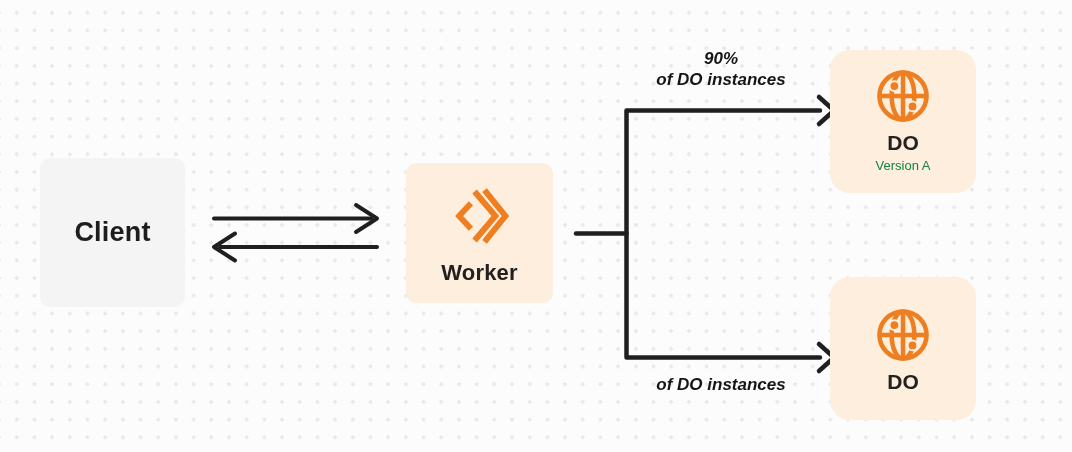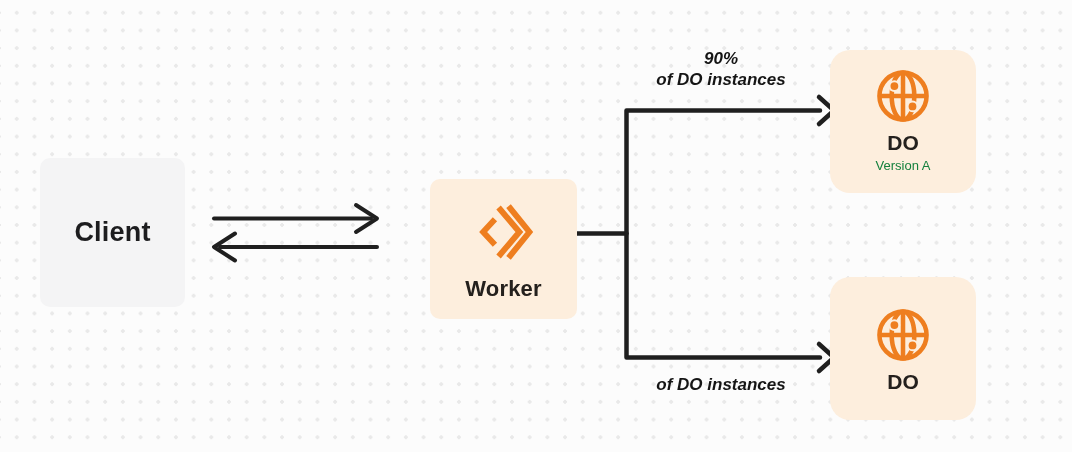--- a/index.html
+++ b/index.html
@@ -37,26 +37,25 @@
     background: #f4f4f5;
     border-radius: 10px;
   }
   .client-label {
     font-size: 27px;
     font-weight: bold;
     color: #1d1d1f;
     letter-spacing: 0.2px;
   }
   .node-worker {
-    left: 406px; top: 179px;
+    left: 406px; top: 163px;
     width: 147px; height: 140px;
     background: #fdeedd;
     border-radius: 10px;
     padding-top: 6px;
-    margin-left: 24px;
   }
   .worker-icon { display: block; }
   .worker-label {
     margin-top: 14px;
     font-size: 22px;
     font-weight: bold;
     color: #24201d;
     letter-spacing: 0.2px;
   }
   .node-do {

